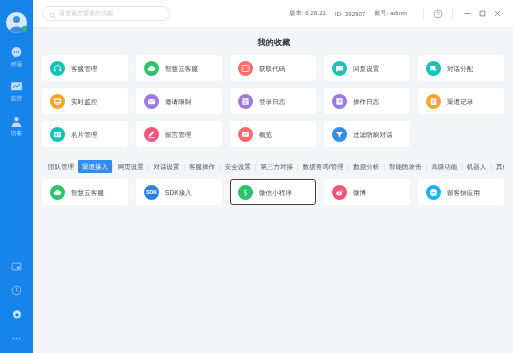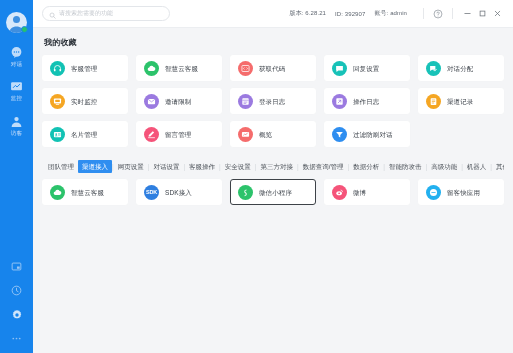--- a/index.html
+++ b/index.html
@@ -7,20 +7,21 @@
     width: 513px; height: 353px;
     font-family: "Liberation Sans", "DejaVu Sans", sans-serif;
     background: #ffffff;
     overflow: hidden;
   }
   .app {
     width: 513px; height: 353px;
     display: flex;
     position: relative;
     background: #f2f3f5;
+    text-align: center;
   }
 
   
   .sidebar {
     width: 33px; height: 353px;
     background: #1784ec;
     display: flex; flex-direction: column; align-items: center;
     flex: 0 0 33px;
     position: relative;
   }

